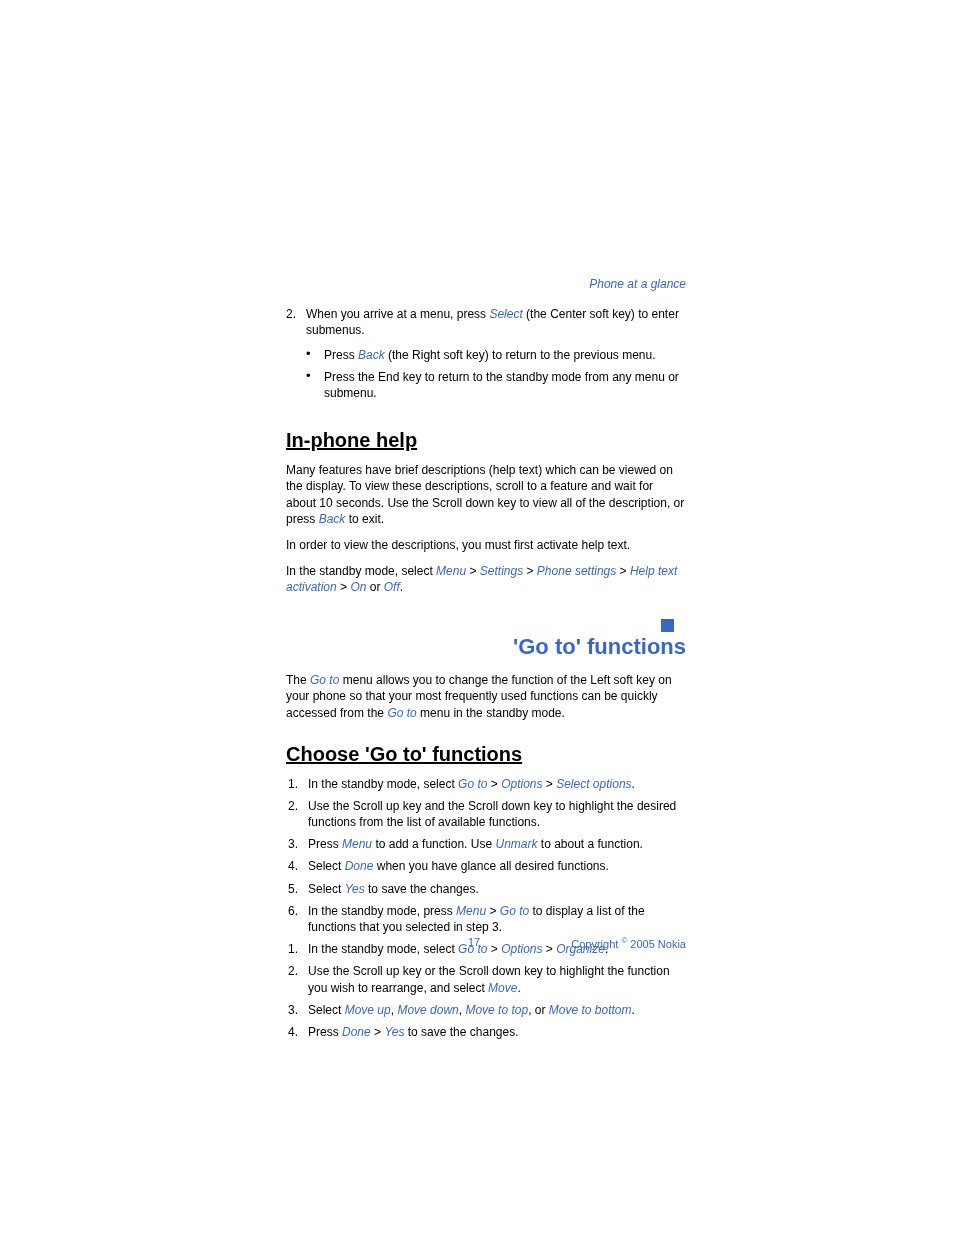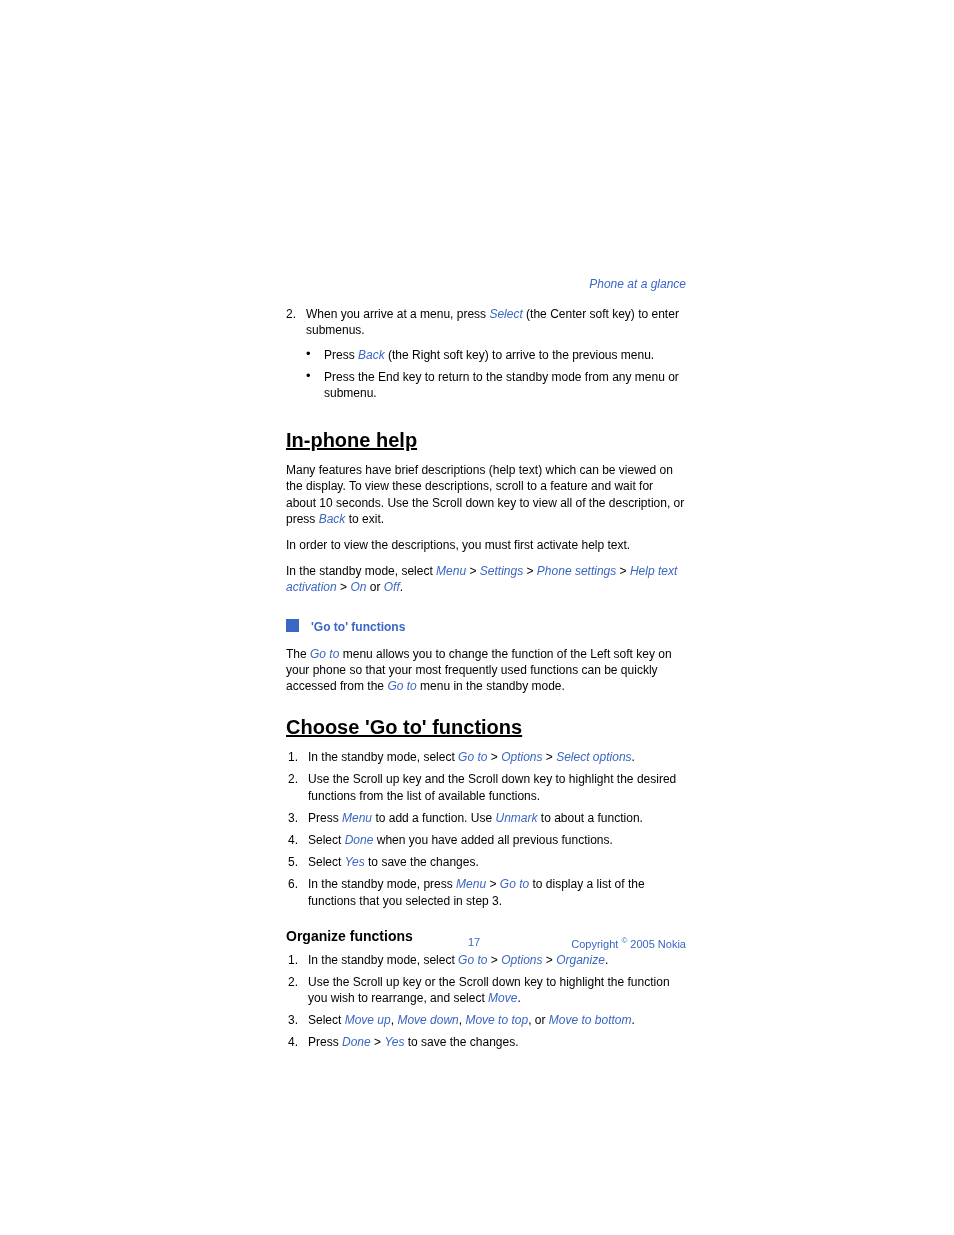--- a/index.html
+++ b/index.html
@@ -41,25 +41,26 @@
   .bullet-body { flex: 1; }
   h2.section {
     font-size: 20px;
     font-weight: bold;
     text-decoration: underline;
     margin: 20px 0 8px 0;
   }
   p.para { margin: 0 0 10px 0; }
   .blue-heading {
     color: #3a66c4;
-    font-size: 12px;
+    font-size: 22px;
     font-weight: bold;
     margin: 24px 0 10px 0;
     display: flex;
-    align-items: flex-start;
+    align-items: flex-end;
+    flex-direction: column;
   }
   .blue-square {
     width: 13px;
     height: 13px;
     background: #3a66c4;
     margin-right: 12px;
     flex: 0 0 13px;
   }
   h3.subsection {
     font-size: 14px;
@@ -94,21 +95,21 @@
     <div class="header-link">Phone at a glance</div>
 
     <div class="ol-item">
       <div class="ol-num">2.</div>
       <div class="ol-body">
         <span>When you arrive at a menu, press </span><span class="ital-link">Select</span><span> (the </span><span class="bold">Center soft</span><span> key) to enter submenus.</span>
         <div style="height:8px"></div>
         <div class="bullet-item" style="margin-left:0;">
           <div class="bullet-dot">•</div>
           <div class="bullet-body">
-            <span>Press </span><span class="ital-link">Back</span><span> (the </span><span class="bold">Right soft</span><span> key) to arrive to the previous menu.</span>
+            <span>Press </span><span class="ital-link">Back</span><span> (the </span><span class="bold">Right soft</span><span> key) to return to the previous menu.</span>
           </div>
         </div>
         <div class="bullet-item" style="margin-left:0;">
           <div class="bullet-dot">•</div>
           <div class="bullet-body">
             <span>Press the </span><span class="bold">End</span><span> key to return to the standby mode from any menu or submenu.</span>
           </div>
         </div>
       </div>
     </div>
@@ -146,38 +147,37 @@
       </div>
       <div class="ol-item">
         <div class="ol-num">3.</div>
         <div class="ol-body">
           <span>Press </span><span class="ital-link">Menu</span><span> to add a function. Use </span><span class="ital-link">Unmark</span><span> to about a function.</span>
         </div>
       </div>
       <div class="ol-item">
         <div class="ol-num">4.</div>
         <div class="ol-body">
-          <span>Select </span><span class="ital-link">Done</span><span> when you have added all previous functions.</span>
+          <span>Select </span><span class="ital-link">Done</span><span> when you have glance all desired functions.</span>
         </div>
       </div>
       <div class="ol-item">
         <div class="ol-num">5.</div>
         <div class="ol-body">
           <span>Select </span><span class="ital-link">Yes</span><span> to save the changes.</span>
         </div>
       </div>
       <div class="ol-item">
         <div class="ol-num">6.</div>
         <div class="ol-body">
           <span>In the standby mode, press </span><span class="ital-link">Menu</span><span> &gt; </span><span class="ital-link">Go to</span><span> to display a list of the functions that you selected in step 3.</span>
         </div>
       </div>
     </div>
 
-    <h3 class="subsection">Organize functions</h3>
     <div class="indent-list">
       <div class="ol-item">
         <div class="ol-num">1.</div>
         <div class="ol-body">
           <span>In the standby mode, select </span><span class="ital-link">Go to </span><span> &gt; </span><span class="ital-link">Options</span><span> &gt; </span><span class="ital-link">Organize</span><span>.</span>
         </div>
       </div>
       <div class="ol-item">
         <div class="ol-num">2.</div>
         <div class="ol-body">

